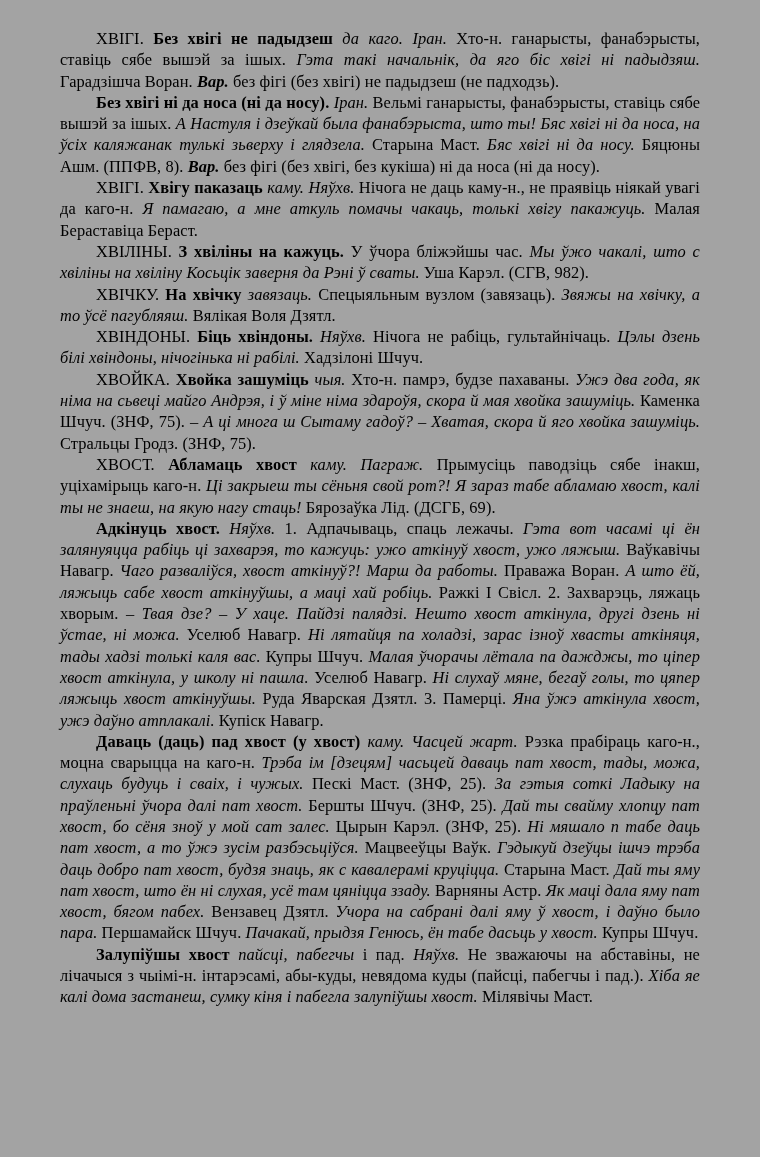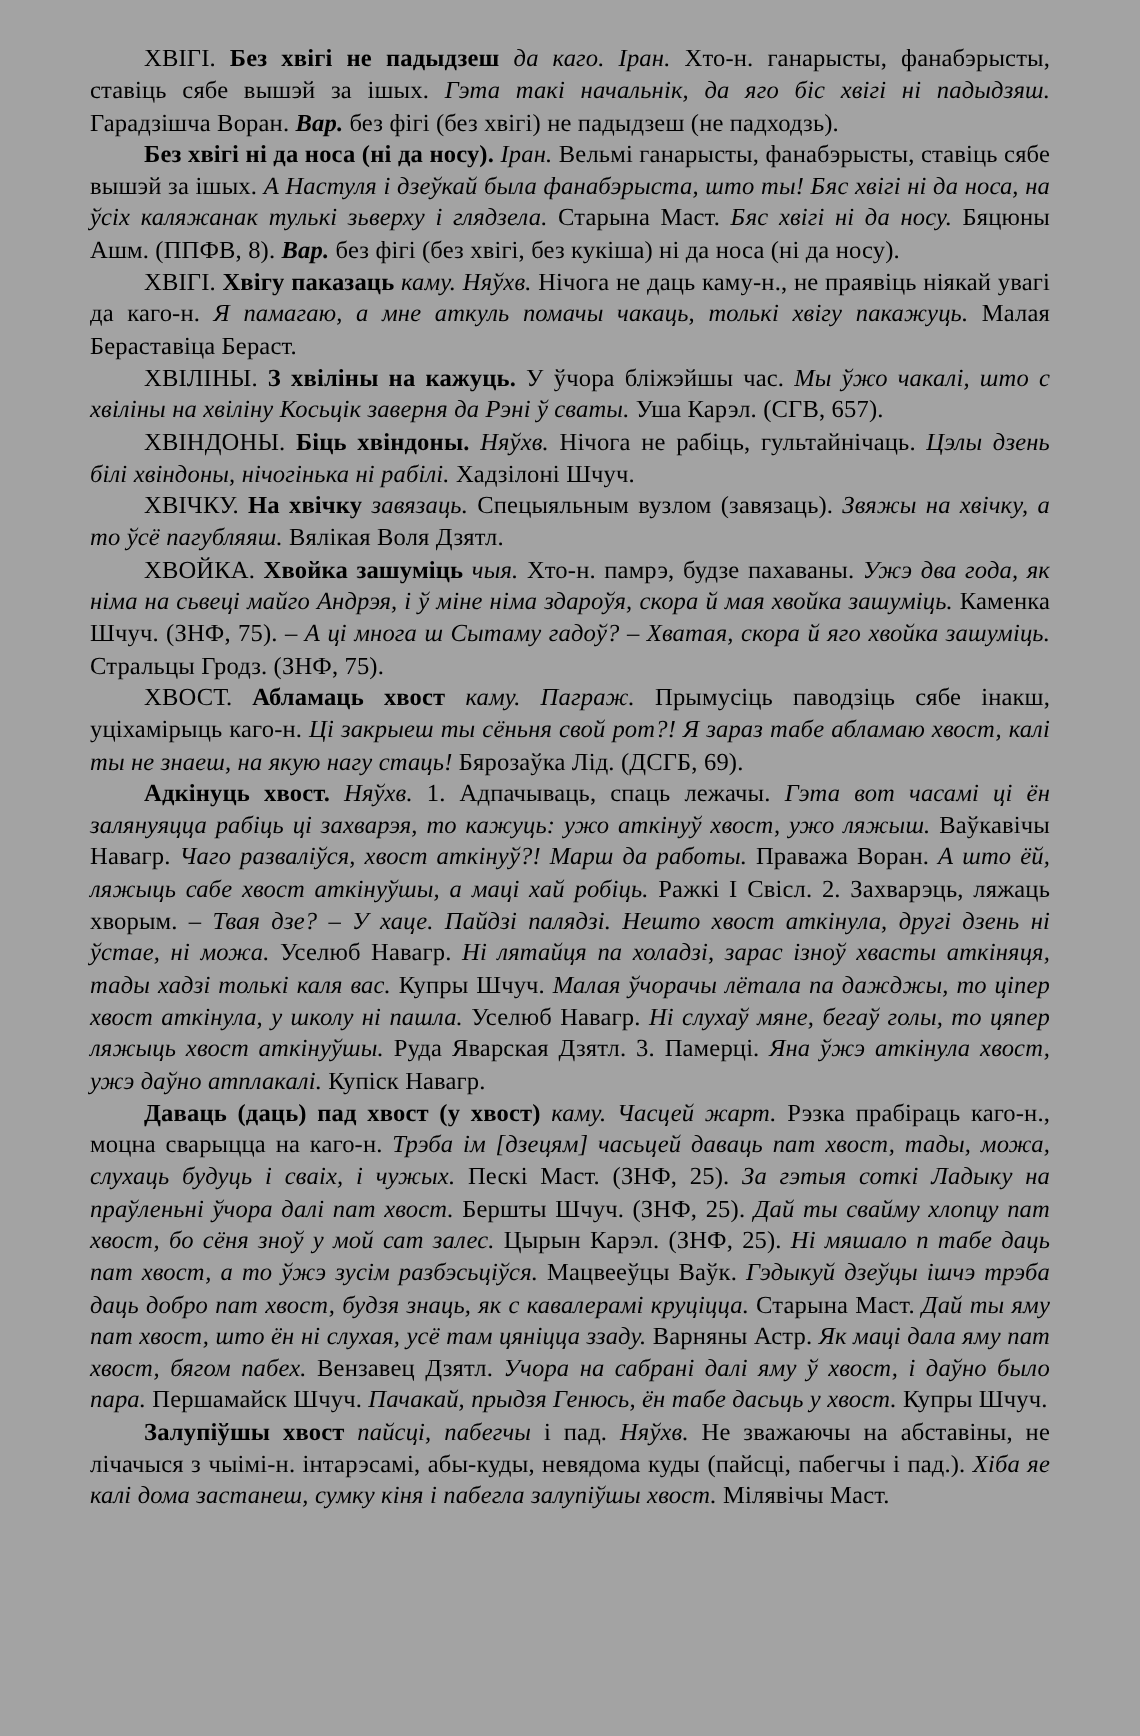--- a/index.html
+++ b/index.html
@@ -38,23 +38,23 @@
   .run-bi { font-weight: bold;   font-style: italic; }
 </style>
 </head>
 <body>
 
 <div class="page">
   <div class="entries" id="entries">
       <p class="entry"><span class="run-n">ХВІГІ. </span><span class="run-b">Без хвігі не падыдзеш </span><span class="run-i">да каго. Іран. </span><span class="run-n">Хто-н. ганарысты, фанабэрысты, ставіць сябе вышэй за ішых. </span><span class="run-i">Гэта такі начальнік, да яго біс хвігі ні падыдзяш. </span><span class="run-n">Гарадзішча Воран. </span><span class="run-bi">Вар. </span><span class="run-n">без фігі (без хвігі) не падыдзеш (не падходзь).</span></p>
       <p class="entry"><span class="run-b">Без хвігі ні да носа (ні да носу). </span><span class="run-i">Іран. </span><span class="run-n">Вельмі ганарысты, фанабэрысты, ставіць сябе вышэй за ішых. </span><span class="run-i">А Настуля і дзеўкай была фанабэрыста, што ты! Бяс хвігі ні да носа, на ўсіх каляжанак тулькі зьверху і глядзела. </span><span class="run-n">Старына Маст. </span><span class="run-i">Бяс хвігі ні да носу. </span><span class="run-n">Бяцюны Ашм. (ППФВ, 8). </span><span class="run-bi">Вар. </span><span class="run-n">без фігі (без хвігі, без кукіша) ні да носа (ні да носу).</span></p>
       <p class="entry"><span class="run-n">ХВІГІ. </span><span class="run-b">Хвігу паказаць </span><span class="run-i">каму. Няўхв. </span><span class="run-n">Нічога не даць каму-н., не праявіць ніякай увагі да каго-н. </span><span class="run-i">Я памагаю, а мне аткуль помачы чакаць, толькі хвігу пакажуць. </span><span class="run-n">Малая Бераставіца Бераст.</span></p>
-      <p class="entry"><span class="run-n">ХВІЛІНЫ. </span><span class="run-b">З хвіліны на кажуць. </span><span class="run-n">У ўчора бліжэйшы час. </span><span class="run-i">Мы ўжо чакалі, што с хвіліны на хвіліну Косьцік заверня да Рэні ў сваты. </span><span class="run-n">Уша Карэл. (СГВ, 657).</span></p>
+      <p class="entry"><span class="run-n">ХВІЛІНЫ. </span><span class="run-b">З хвіліны на кажуць. </span><span class="run-n">У ўчора бліжэйшы час. </span><span class="run-i">Мы ўжо чакалі, што с хвіліны на хвіліну Косьцік заверня да Рэні ў сваты. </span><span class="run-n">Уша Карэл. (СГВ, 982).</span></p>
+      <p class="entry"><span class="run-n">ХВІЧКУ. </span><span class="run-b">На хвічку </span><span class="run-i">завязаць. </span><span class="run-n">Спецыяльным вузлом (завязаць). </span><span class="run-i">Звяжы на хвічку, а то ўсё пагубляяш. </span><span class="run-n">Вялікая Воля Дзятл.</span></p>
       <p class="entry"><span class="run-n">ХВІНДОНЫ. </span><span class="run-b">Біць хвіндоны. </span><span class="run-i">Няўхв. </span><span class="run-n">Нічога не рабіць, гультайнічаць. </span><span class="run-i">Цэлы дзень білі хвіндоны, нічогінька ні рабілі. </span><span class="run-n">Хадзілоні Шчуч.</span></p>
-      <p class="entry"><span class="run-n">ХВІЧКУ. </span><span class="run-b">На хвічку </span><span class="run-i">завязаць. </span><span class="run-n">Спецыяльным вузлом (завязаць). </span><span class="run-i">Звяжы на хвічку, а то ўсё пагубляяш. </span><span class="run-n">Вялікая Воля Дзятл.</span></p>
       <p class="entry"><span class="run-n">ХВОЙКА. </span><span class="run-b">Хвойка зашуміць </span><span class="run-i">чыя. </span><span class="run-n">Хто-н. памрэ, будзе пахаваны. </span><span class="run-i">Ужэ два года, як німа на сьвеці майго Андрэя, і ў міне німа здароўя, скора й мая хвойка зашуміць. </span><span class="run-n">Каменка Шчуч. (ЗНФ, 75). </span><span class="run-i">– А ці многа ш Сытаму гадоў? – Хватая, скора й яго хвойка зашуміць. </span><span class="run-n">Стральцы Гродз. (ЗНФ, 75).</span></p>
       <p class="entry"><span class="run-n">ХВОСТ. </span><span class="run-b">Абламаць хвост </span><span class="run-i">каму. Паграж. </span><span class="run-n">Прымусіць паводзіць сябе інакш, уціхамірыць каго-н. </span><span class="run-i">Ці закрыеш ты сёньня свой рот?! Я зараз табе абламаю хвост, калі ты не знаеш, на якую нагу стаць! </span><span class="run-n">Бярозаўка Лід. (ДСГБ, 69).</span></p>
       <p class="entry"><span class="run-b">Адкінуць хвост. </span><span class="run-i">Няўхв. </span><span class="run-n">1. Адпачываць, спаць лежачы. </span><span class="run-i">Гэта вот часамі ці ён залянуяцца рабіць ці захварэя, то кажуць: ужо аткінуў хвост, ужо ляжыш. </span><span class="run-n">Ваўкавічы Навагр. </span><span class="run-i">Чаго разваліўся, хвост аткінуў?! Марш да работы. </span><span class="run-n">Праважа Воран. </span><span class="run-i">А што ёй, ляжыць сабе хвост аткінуўшы, а маці хай робіць. </span><span class="run-n">Ражкі І Свісл. 2. Захварэць, ляжаць хворым. </span><span class="run-i">– Твая дзе? – У хаце. Пайдзі палядзі. Нешто хвост аткінула, другі дзень ні ўстае, ні можа. </span><span class="run-n">Уселюб Навагр. </span><span class="run-i">Ні лятайця па холадзі, зарас ізноў хвасты аткіняця, тады хадзі толькі каля вас. </span><span class="run-n">Купры Шчуч. </span><span class="run-i">Малая ўчорачы лётала па дажджы, то ціпер хвост аткінула, у школу ні пашла. </span><span class="run-n">Уселюб Навагр. </span><span class="run-i">Ні слухаў мяне, бегаў голы, то цяпер ляжыць хвост аткінуўшы. </span><span class="run-n">Руда Яварская Дзятл. 3. Памерці. </span><span class="run-i">Яна ўжэ аткінула хвост, ужэ даўно атплакалі. </span><span class="run-n">Купіск Навагр.</span></p>
       <p class="entry"><span class="run-b">Даваць (даць) пад хвост (у хвост) </span><span class="run-i">каму. Часцей жарт. </span><span class="run-n">Рэзка прабіраць каго-н., моцна сварыцца на каго-н. </span><span class="run-i">Трэба ім [дзецям] часьцей даваць пат хвост, тады, можа, слухаць будуць і сваіх, і чужых. </span><span class="run-n">Пескі Маст. (ЗНФ, 25). </span><span class="run-i">За гэтыя соткі Ладыку на праўленьні ўчора далі пат хвост. </span><span class="run-n">Бершты Шчуч. (ЗНФ, 25). </span><span class="run-i">Дай ты свайму хлопцу пат хвост, бо сёня зноў у мой сат залес. </span><span class="run-n">Цырын Карэл. (ЗНФ, 25). </span><span class="run-i">Ні мяшало п табе даць пат хвост, а то ўжэ зусім разбэсьціўся. </span><span class="run-n">Мацвееўцы Ваўк. </span><span class="run-i">Гэдыкуй дзеўцы ішчэ трэба даць добро пат хвост, будзя знаць, як с кавалерамі круціцца. </span><span class="run-n">Старына Маст. </span><span class="run-i">Дай ты яму пат хвост, што ён ні слухая, усё там цяніцца ззаду. </span><span class="run-n">Варняны Астр. </span><span class="run-i">Як маці дала яму пат хвост, бягом пабех. </span><span class="run-n">Вензавец Дзятл. </span><span class="run-i">Учора на сабрані далі яму ў хвост, і даўно было пара. </span><span class="run-n">Першамайск Шчуч. </span><span class="run-i">Пачакай, прыдзя Генюсь, ён табе дасьць у хвост. </span><span class="run-n">Купры Шчуч.</span></p>
       <p class="entry"><span class="run-b">Залупіўшы хвост </span><span class="run-i">пайсці, пабегчы </span><span class="run-n">і пад. </span><span class="run-i">Няўхв. </span><span class="run-n">Не зважаючы на абставіны, не лічачыся з чыімі-н. інтарэсамі, абы-куды, невядома куды (пайсці, пабегчы і пад.). </span><span class="run-i">Хіба яе калі дома застанеш, сумку кіня і пабегла залупіўшы хвост. </span><span class="run-n">Мілявічы Маст.</span></p>
     </div>
 
 </div>
 
 </body></html>

